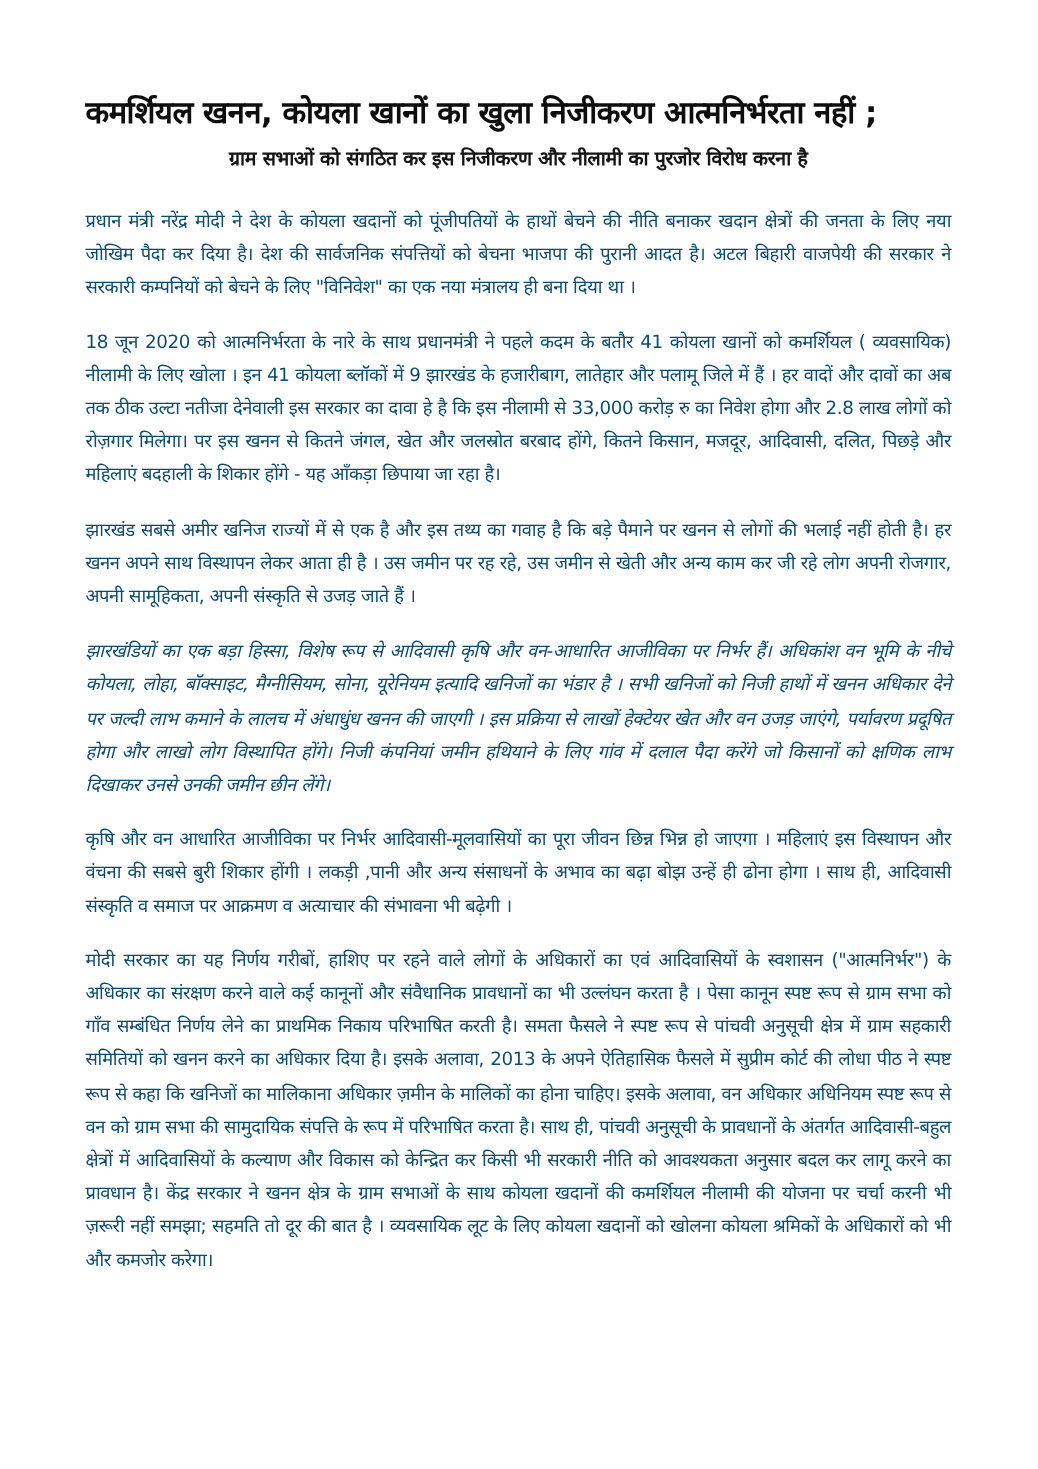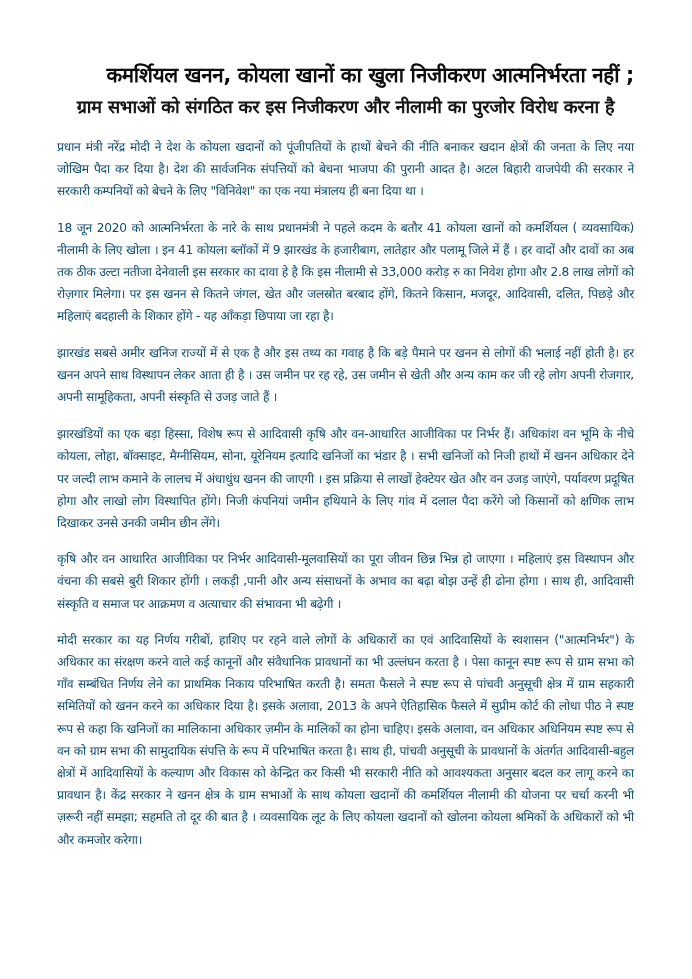--- a/index.html
+++ b/index.html
@@ -13,50 +13,50 @@
     }
     .page {
       position: absolute;
       left: 0; top: 0;
       width: 692px; height: 979px;
       box-sizing: border-box;
       padding: 58px 58px 0 57px;
     }
     .title {
       margin: 0;
-      text-align: right;
+      text-align: left;
       font-weight: bold;
       font-size: 20.5px;
       line-height: 34px;
       letter-spacing: -0.3px;
       color: #0d0d0d;
     }
     .subtitle {
       margin: 4px 0 0 0;
       text-align: center;
       font-weight: bold;
-      font-size: 18px;
+      font-size: 13px;
       line-height: 22px;
       letter-spacing: -0.2px;
       color: #151515;
     }
     .body-text {
       margin-top: 18px;
     }
     .para {
       margin: 0 0 14px 0;
       font-size: 12.2px;
       line-height: 22.2px;
       text-align: justify;
       letter-spacing: -0.25px;
       color: #0c4a6e;
     }
     .para.p2 { }
     .para.p3 { margin-bottom: 15px; }
-    .para.p4 { margin-bottom: 14px; }
+    .para.p4 { margin-bottom: 14px; font-style: italic; }
     .para.p5 { }
   </style>
 </head>
 <body>
 
 <div class="page">
   <h1 class="title">
     <span>कमर्शियल खनन, कोयला खानों का खुला निजीकरण आत्मनिर्भरता नहीं ;</span><br>
   </h1>
   <h2 class="subtitle">ग्राम सभाओं को संगठित कर इस निजीकरण और नीलामी  का  पुरजोर विरोध करना है</h2>

